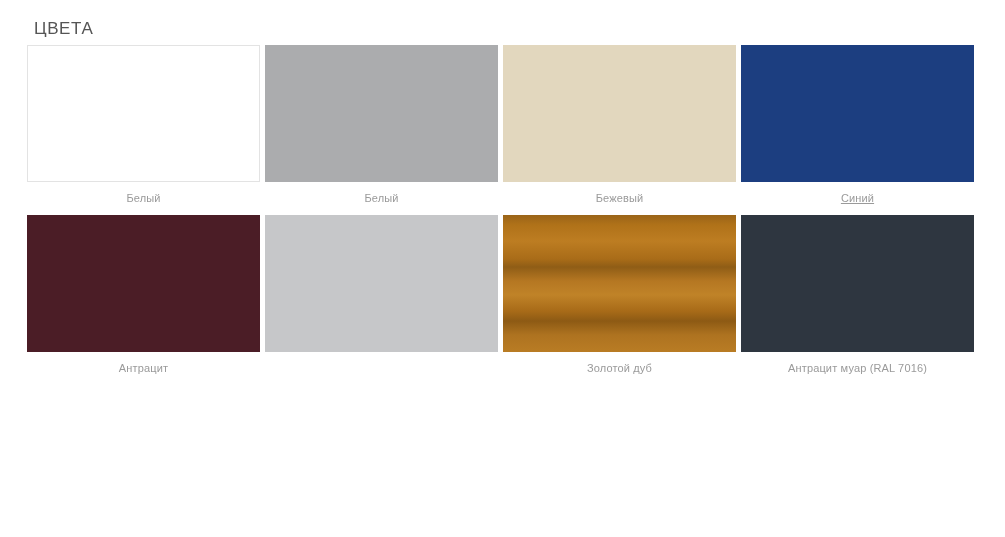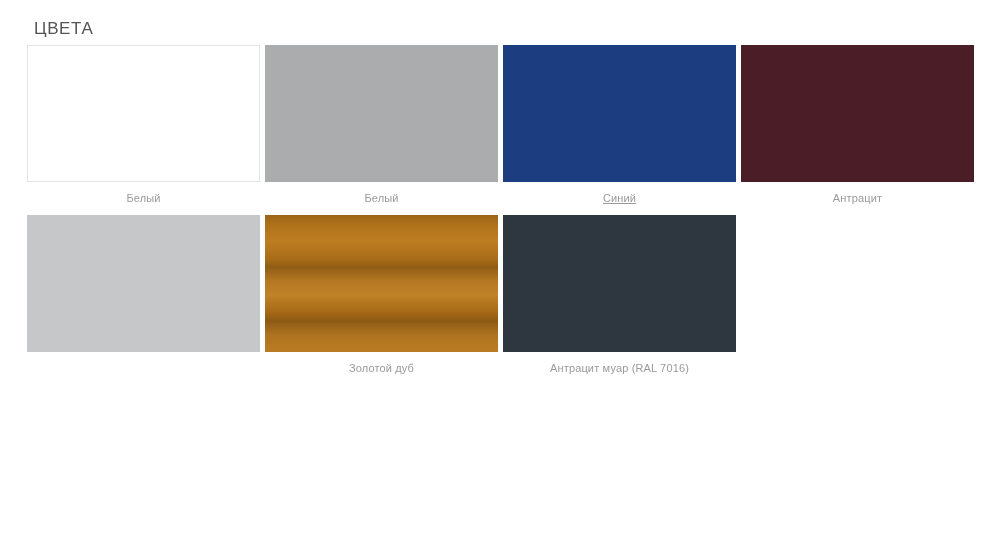--- a/index.html
+++ b/index.html
@@ -103,20 +103,24 @@
   <div class="color-grid">
       <div class="color-cell">
         <div class="swatch bordered" style="background-color: rgb(255, 255, 255); border-color: rgb(227, 227, 227);"></div>
         <span class="swatch-label" style="color: rgb(154, 154, 154);">Белый</span>
       </div>
       <div class="color-cell">
         <div class="swatch" style="background-color: rgb(171, 172, 174);"></div>
         <span class="swatch-label" style="color: rgb(154, 154, 154);">Белый</span>
       </div>
       <div class="color-cell">
+        <div class="swatch" style="background-color: rgb(226, 215, 190);"></div>
+        <span class="swatch-label" style="color: rgb(154, 154, 154);">Бежевый</span>
+      </div>
+      <div class="color-cell">
         <div class="swatch" style="background-color: rgb(28, 62, 128);"></div>
         <span class="swatch-label" style="color: rgb(154, 154, 154); text-decoration: underline;">Синий</span>
       </div>
       <div class="color-cell">
         <div class="swatch" style="background-color: rgb(75, 29, 38);"></div>
         <span class="swatch-label" style="color: rgb(154, 154, 154);">Антрацит</span>
       </div>
       <div class="color-cell">
         <div class="swatch" style="background-color: rgb(198, 199, 201);"></div>
       </div>

